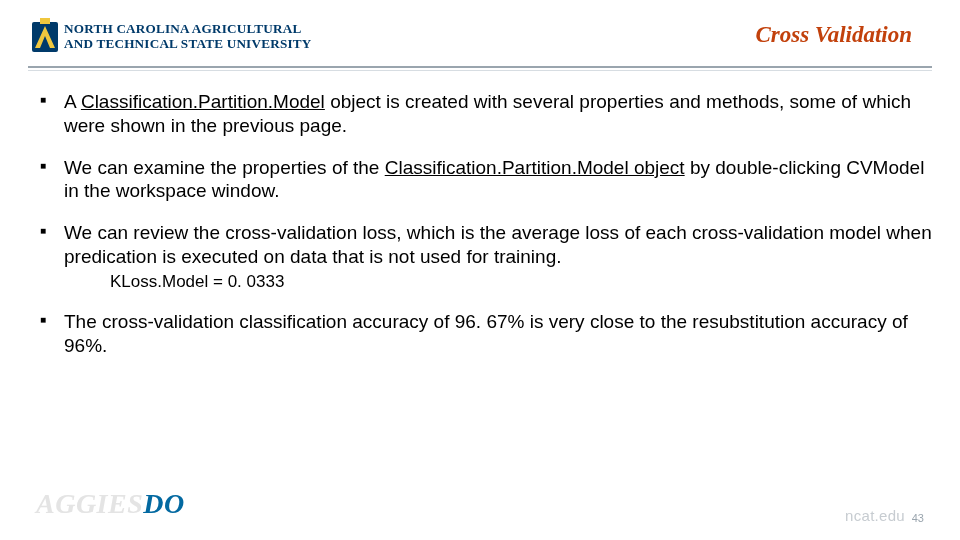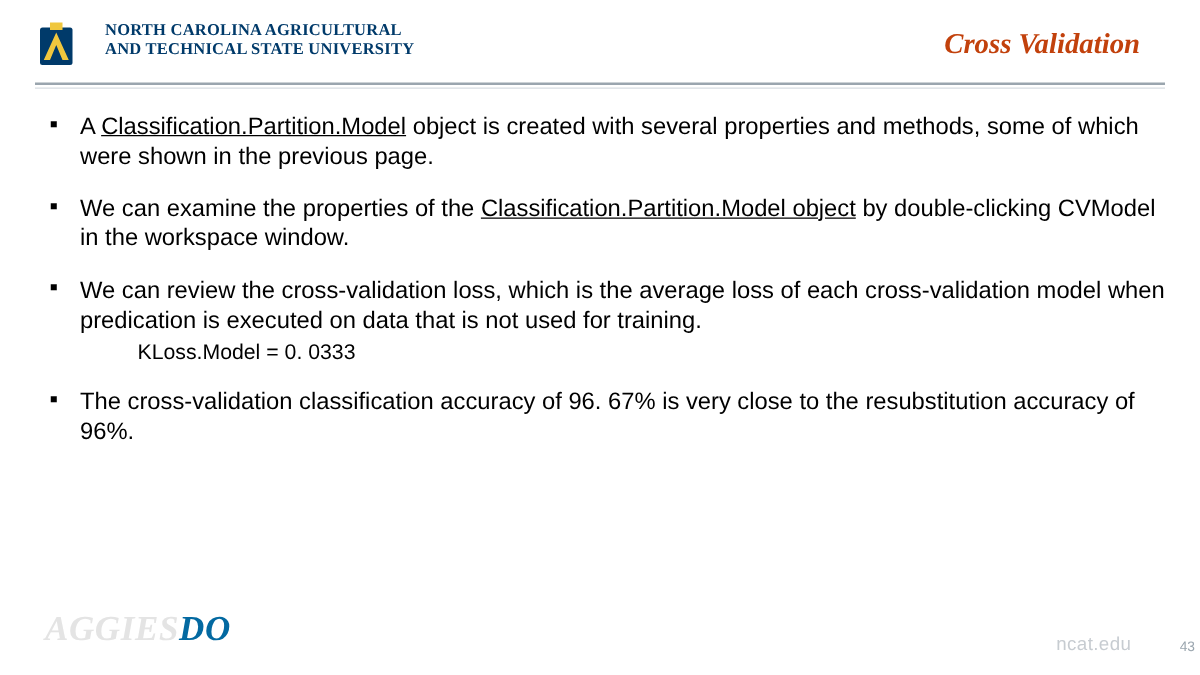--- a/index.html
+++ b/index.html
@@ -1,39 +1,39 @@
 <!DOCTYPE html>
 <html><head>
 <meta charset="utf-8">
 <style>
   * { box-sizing: border-box; margin: 0; padding: 0; }
   html, body { width: 960px; height: 540px; font-family: Arial, Helvetica, sans-serif; background: #fff; color: #000; overflow: hidden; }
   .slide { position: relative; width: 960px; height: 540px; }
 
   .header { position: relative; height: 72px; padding: 16px 28px 0 28px; display: flex; align-items: flex-start; justify-content: space-between; }
-  .logo-block { display: flex; gap: 22px; }
+  .logo-block { display: flex; align-items: center; gap: 2px; }
   .logo-mark { width: 34px; height: 40px; position: relative; }
   .logo-text { color: #003a6a; font-family: Georgia, 'Times New Roman', serif; font-size: 13.2px; font-weight: bold; line-height: 1.15; letter-spacing: 0.2px; }
   .title { color: #c2410c; font-family: Georgia, 'Times New Roman', serif; font-style: italic; font-weight: bold; font-size: 23px; margin-top: 6px; margin-right: 20px; }
   .hr-top { position: absolute; left: 28px; right: 28px; top: 66px; height: 2px; background: #9aa5ae; }
   .hr-thin { position: absolute; left: 28px; right: 28px; top: 70px; height: 1px; background: #d7dde2; }
 
   .content { position: absolute; left: 36px; right: 28px; top: 90px; bottom: 30px; font-size: 19px; line-height: 1.25; }
   ul.top { list-style: none; padding: 0; }
   ul.top > li { position: relative; padding-left: 28px; margin-bottom: 18px; }
   ul.top > li::before { content: "■"; position: absolute; left: 4px; top: 4px; color: #000; font-size: 10px; }
   ul.sub { list-style: none; margin-top: 10px; padding-left: 28px; font-size: 17px; }
   ul.sub > li { position: relative; padding-left: 18px; }
   ul.sub > li::before { content: "»"; position: absolute; left: 0; top: 0; font-size: 15px; color: #000; }
   .sub-followup { padding-left: 46px; font-size: 17px; margin-top: 2px; }
   u { text-decoration: underline; }
 
   .watermark { position: absolute; left: 36px; bottom: 20px; font-family: Georgia, 'Times New Roman', serif; font-style: italic; font-weight: bold; font-size: 28px; color: #e4e4e4; letter-spacing: 0.5px; user-select: none; }
   .watermark .g1 { color: #0369a1; }
-  .page-num { position: absolute; right: 4px; bottom: 16px; font-size: 11px; color: #9aa5ae; }
+  .page-num { position: absolute; right: 36px; bottom: 16px; font-size: 11px; color: #9aa5ae; }
   .footer-url { position: absolute; right: 55px; bottom: 16px; font-size: 15px; color: #c7ccd1; letter-spacing: 0.3px; }
 </style>
 </head>
 <body>
 
 <div class="slide">
 
   <div class="header">
     <div class="logo-block">
       <div class="logo-mark">

